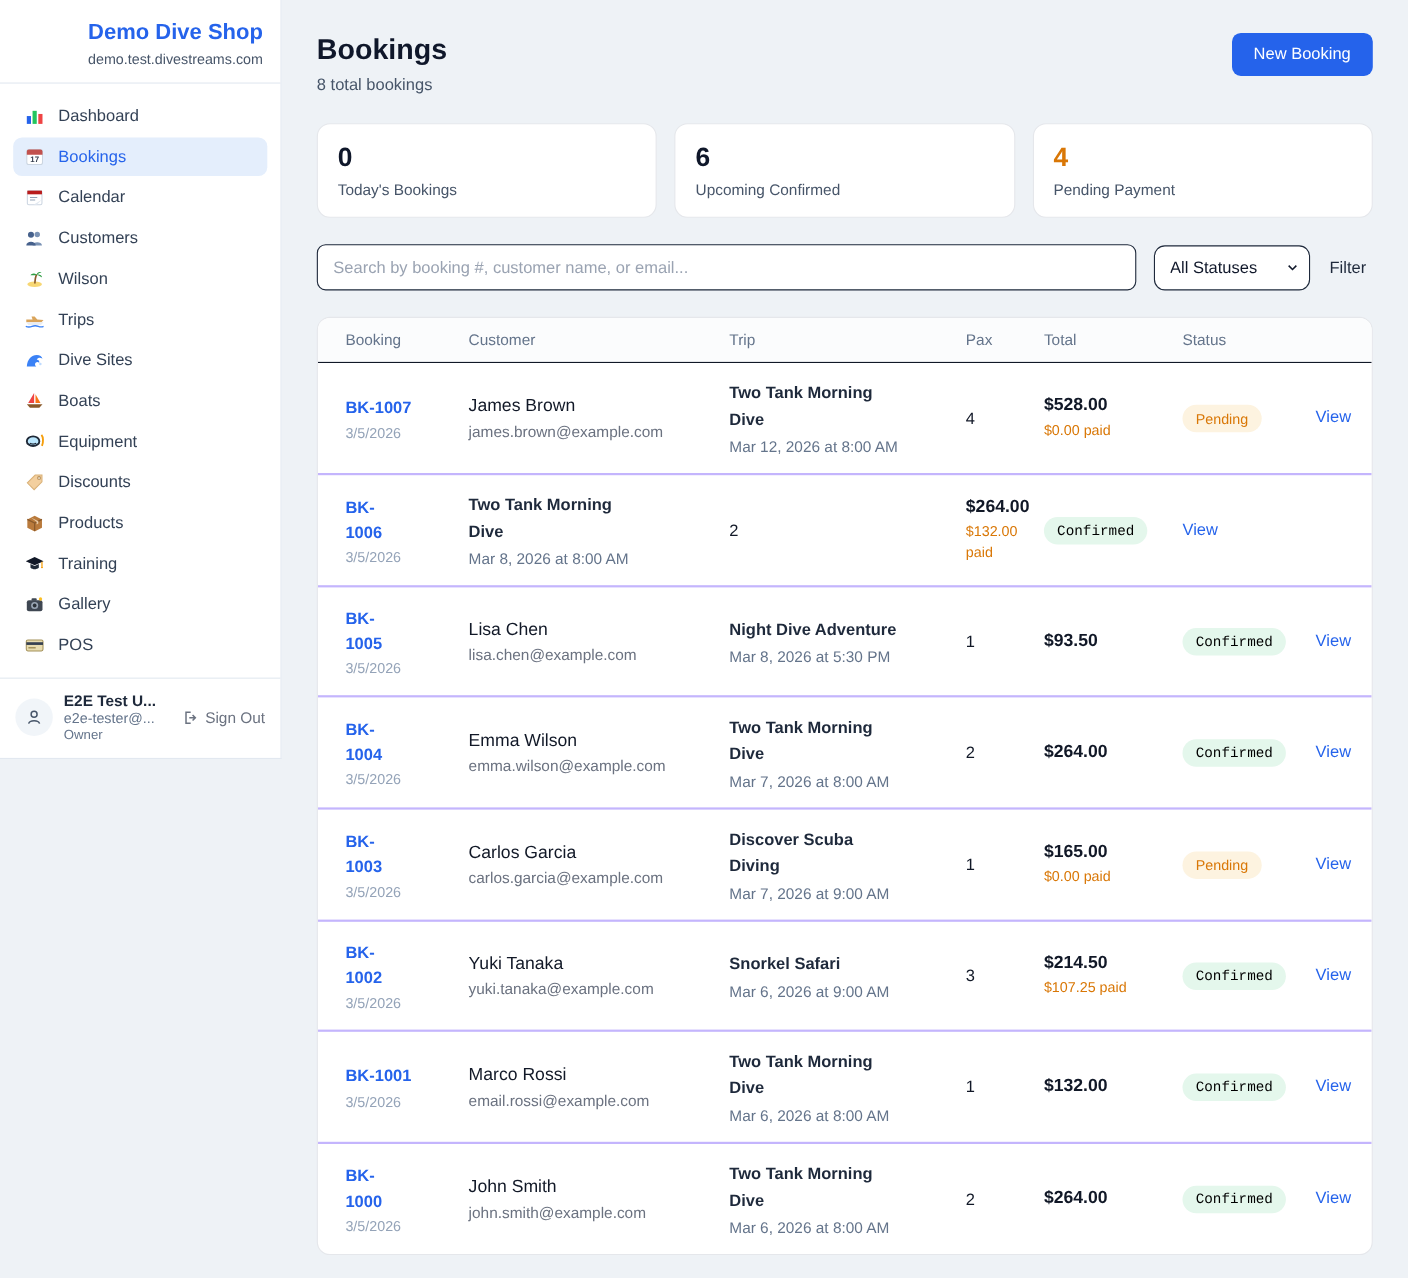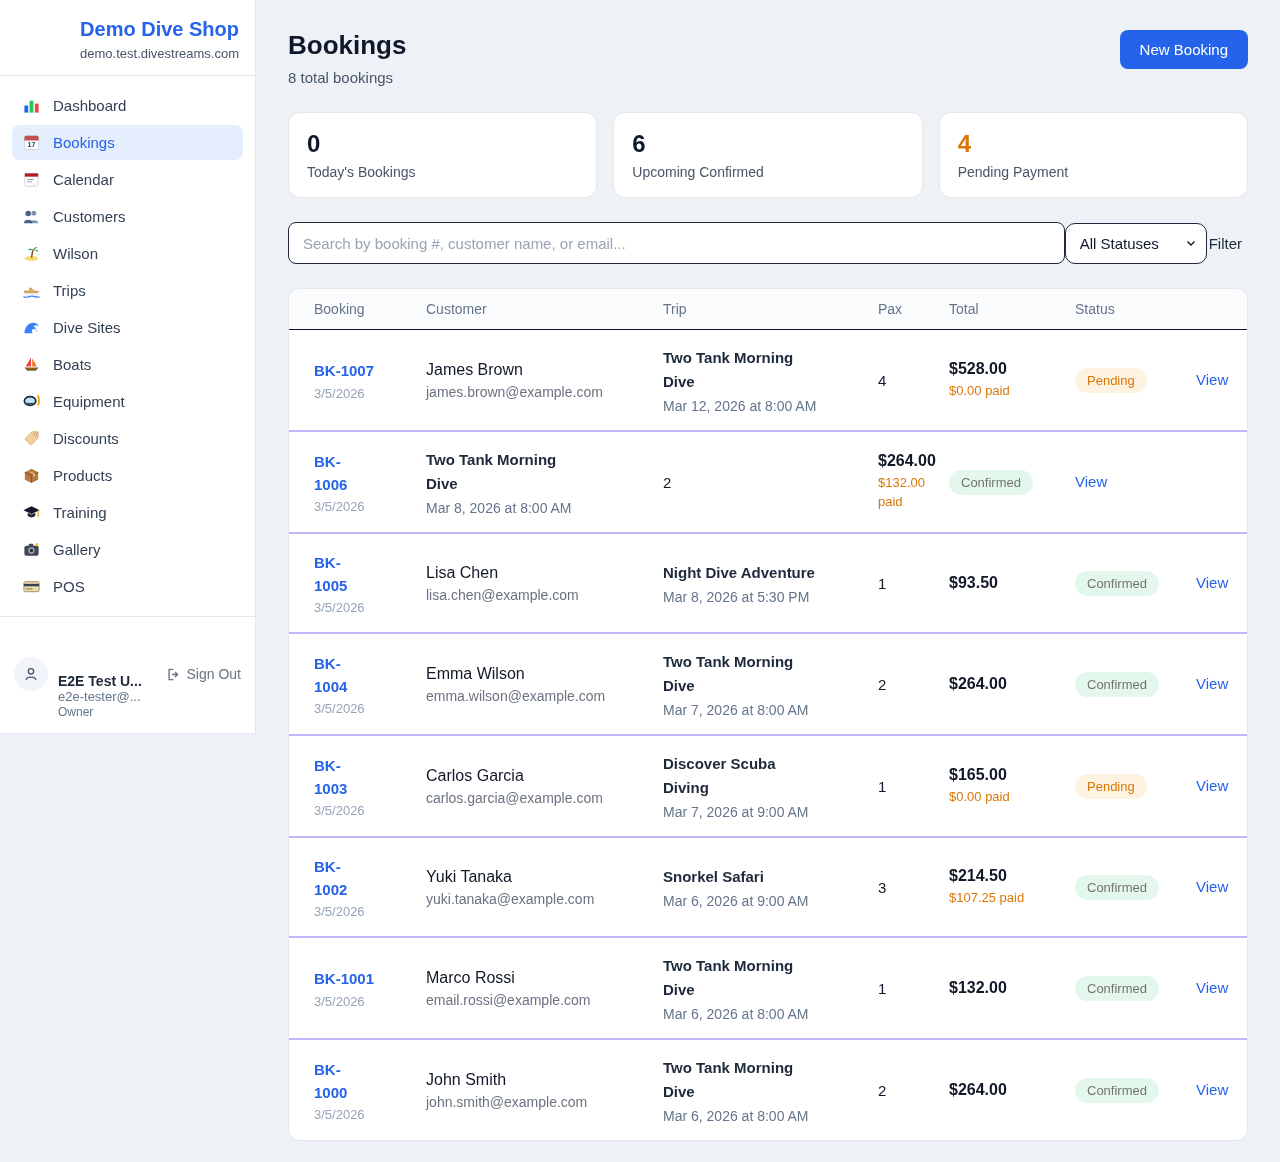--- a/index.html
+++ b/index.html
@@ -13,42 +13,42 @@
   .brand-domain { color:#475569; font-size:13px; margin-top:5px; }
   .nav { padding:10px 12px; }
   .nav-item { display:flex; align-items:center; gap:12px; padding:8px 10px; margin:2px 0;
               border-radius:8px; font-size:15px; color:#334155; cursor:pointer; }
   .nav-item.active { background:#e4eefc; color:#2563eb; font-weight:500; }
   .nav-ic { width:19px; height:19px; flex:0 0 19px; display:inline-block; }
   .user-box { border-top:1px solid #e2e8f0; padding:12px 14px 14px 14px; display:flex; align-items:center; gap:10px; }
   .avatar { width:34px; height:34px; border-radius:50%; background:#f1f5f9; display:flex;
             align-items:center; justify-content:center; flex:0 0 34px; }
   .user-meta { min-width:0; }
-  .user-name { font-size:14px; font-weight:700; color:#1e293b; white-space:nowrap;margin-top:44px; }
+  .user-name { font-size:14px; font-weight:700; color:#1e293b; white-space:nowrap; }
   .user-email { font-size:13px; color:#64748b; white-space:nowrap; }
   .user-role { font-size:12px; color:#64748b; margin-top:1px; }
   .signout { margin-left:auto; display:flex; align-items:center; gap:6px; color:#6b7280;
              font-size:14px; cursor:pointer; white-space:nowrap; }
 
   
   .main { margin-left:256px; padding:30px 32px 32px 32px; }
   .page-head { display:flex; justify-content:space-between; align-items:flex-start; }
   .page-title { font-size:26px; font-weight:700; color:#0f172a; }
   .page-sub { font-size:15px; color:#475569; margin-top:8px; }
   .btn-primary { background:#2563eb; color:#ffffff; border:none; border-radius:8px;
                  font-size:15px; font-weight:500; padding:11px 20px; cursor:pointer;
                  font-family:"Liberation Sans", sans-serif; }
 
   .stats { display:grid; grid-template-columns:repeat(3,1fr); gap:16px; margin-top:26px; }
   .stat-card { background:#ffffff; border:1px solid #e5e7eb; border-radius:12px; padding:17px 18px; }
   .stat-value { font-size:24px; font-weight:700; color:#0f172a; }
   .stat-value.orange { color:#d97706; }
   .stat-label { font-size:14px; color:#475569; margin-top:6px; }
 
-  .controls { display:flex; align-items:center; margin-top:24px; }
+  .controls { display:flex; align-items:center; gap:16px; margin-top:24px; }
   .search { flex:1; height:42px; border:1px solid #1e293b; border-radius:8px; padding:0 14px;
             font-size:15px; color:#0f172a; background:#ffffff; font-family:"Liberation Sans", sans-serif; }
   .search::placeholder { color:#9aa3b2; }
   .select-wrap { position:relative; }
   .select-wrap select { appearance:none; -webkit-appearance:none; height:41px; min-width:142px;
             border:1px solid #1e293b; border-radius:10px; background:#ffffff; font-size:15px;
             color:#0f172a; padding:0 30px 0 14px; font-family:"Liberation Sans", sans-serif; cursor:pointer; }
   .select-chev { position:absolute; right:10px; top:14px; pointer-events:none; }
   .filter-label { font-size:15px; color:#1e293b; margin:0 6px 0 2px; cursor:pointer; }
 
@@ -65,21 +65,21 @@
   .cust-name { color:#111827; font-size:16px; }
   .cust-email { color:#6b7280; font-size:14px; margin-top:5px; }
   .trip-name { color:#1e293b; font-size:15px; font-weight:600; white-space:pre-line; line-height:1.6; }
   .trip-when { color:#64748b; font-size:14px; margin-top:4px; }
   .pax { font-size:15px; color:#111827; }
   .total { font-size:16px; font-weight:600; color:#111827; }
   .paid { font-size:13px; color:#d97706; margin-top:4px; white-space:pre-line; line-height:1.45; }
   .paid:empty { display:none; }
   .badge { display:inline-block; font-size:13px; padding:5px 12px; border-radius:999px; }
   .badge[data-status="pending"] { background:#fdf3e0; color:#d97706; }
-  .badge[data-status="confirmed"] { background:#e4f7ec; color:#737373; }
+  .badge[data-status="confirmed"] { background:#e4f7ec; color:#000000;font-family:Liberation Mono, monospace; }
   .view-link { color:#2563eb; font-size:15px; font-weight:500; cursor:pointer; }
 </style>
 </head>
 <body>
 
 <aside class="sidebar">
   <div class="brand">
     <div class="brand-name">Demo Dive Shop</div>
     <div class="brand-domain">demo.test.divestreams.com</div>
   </div>

